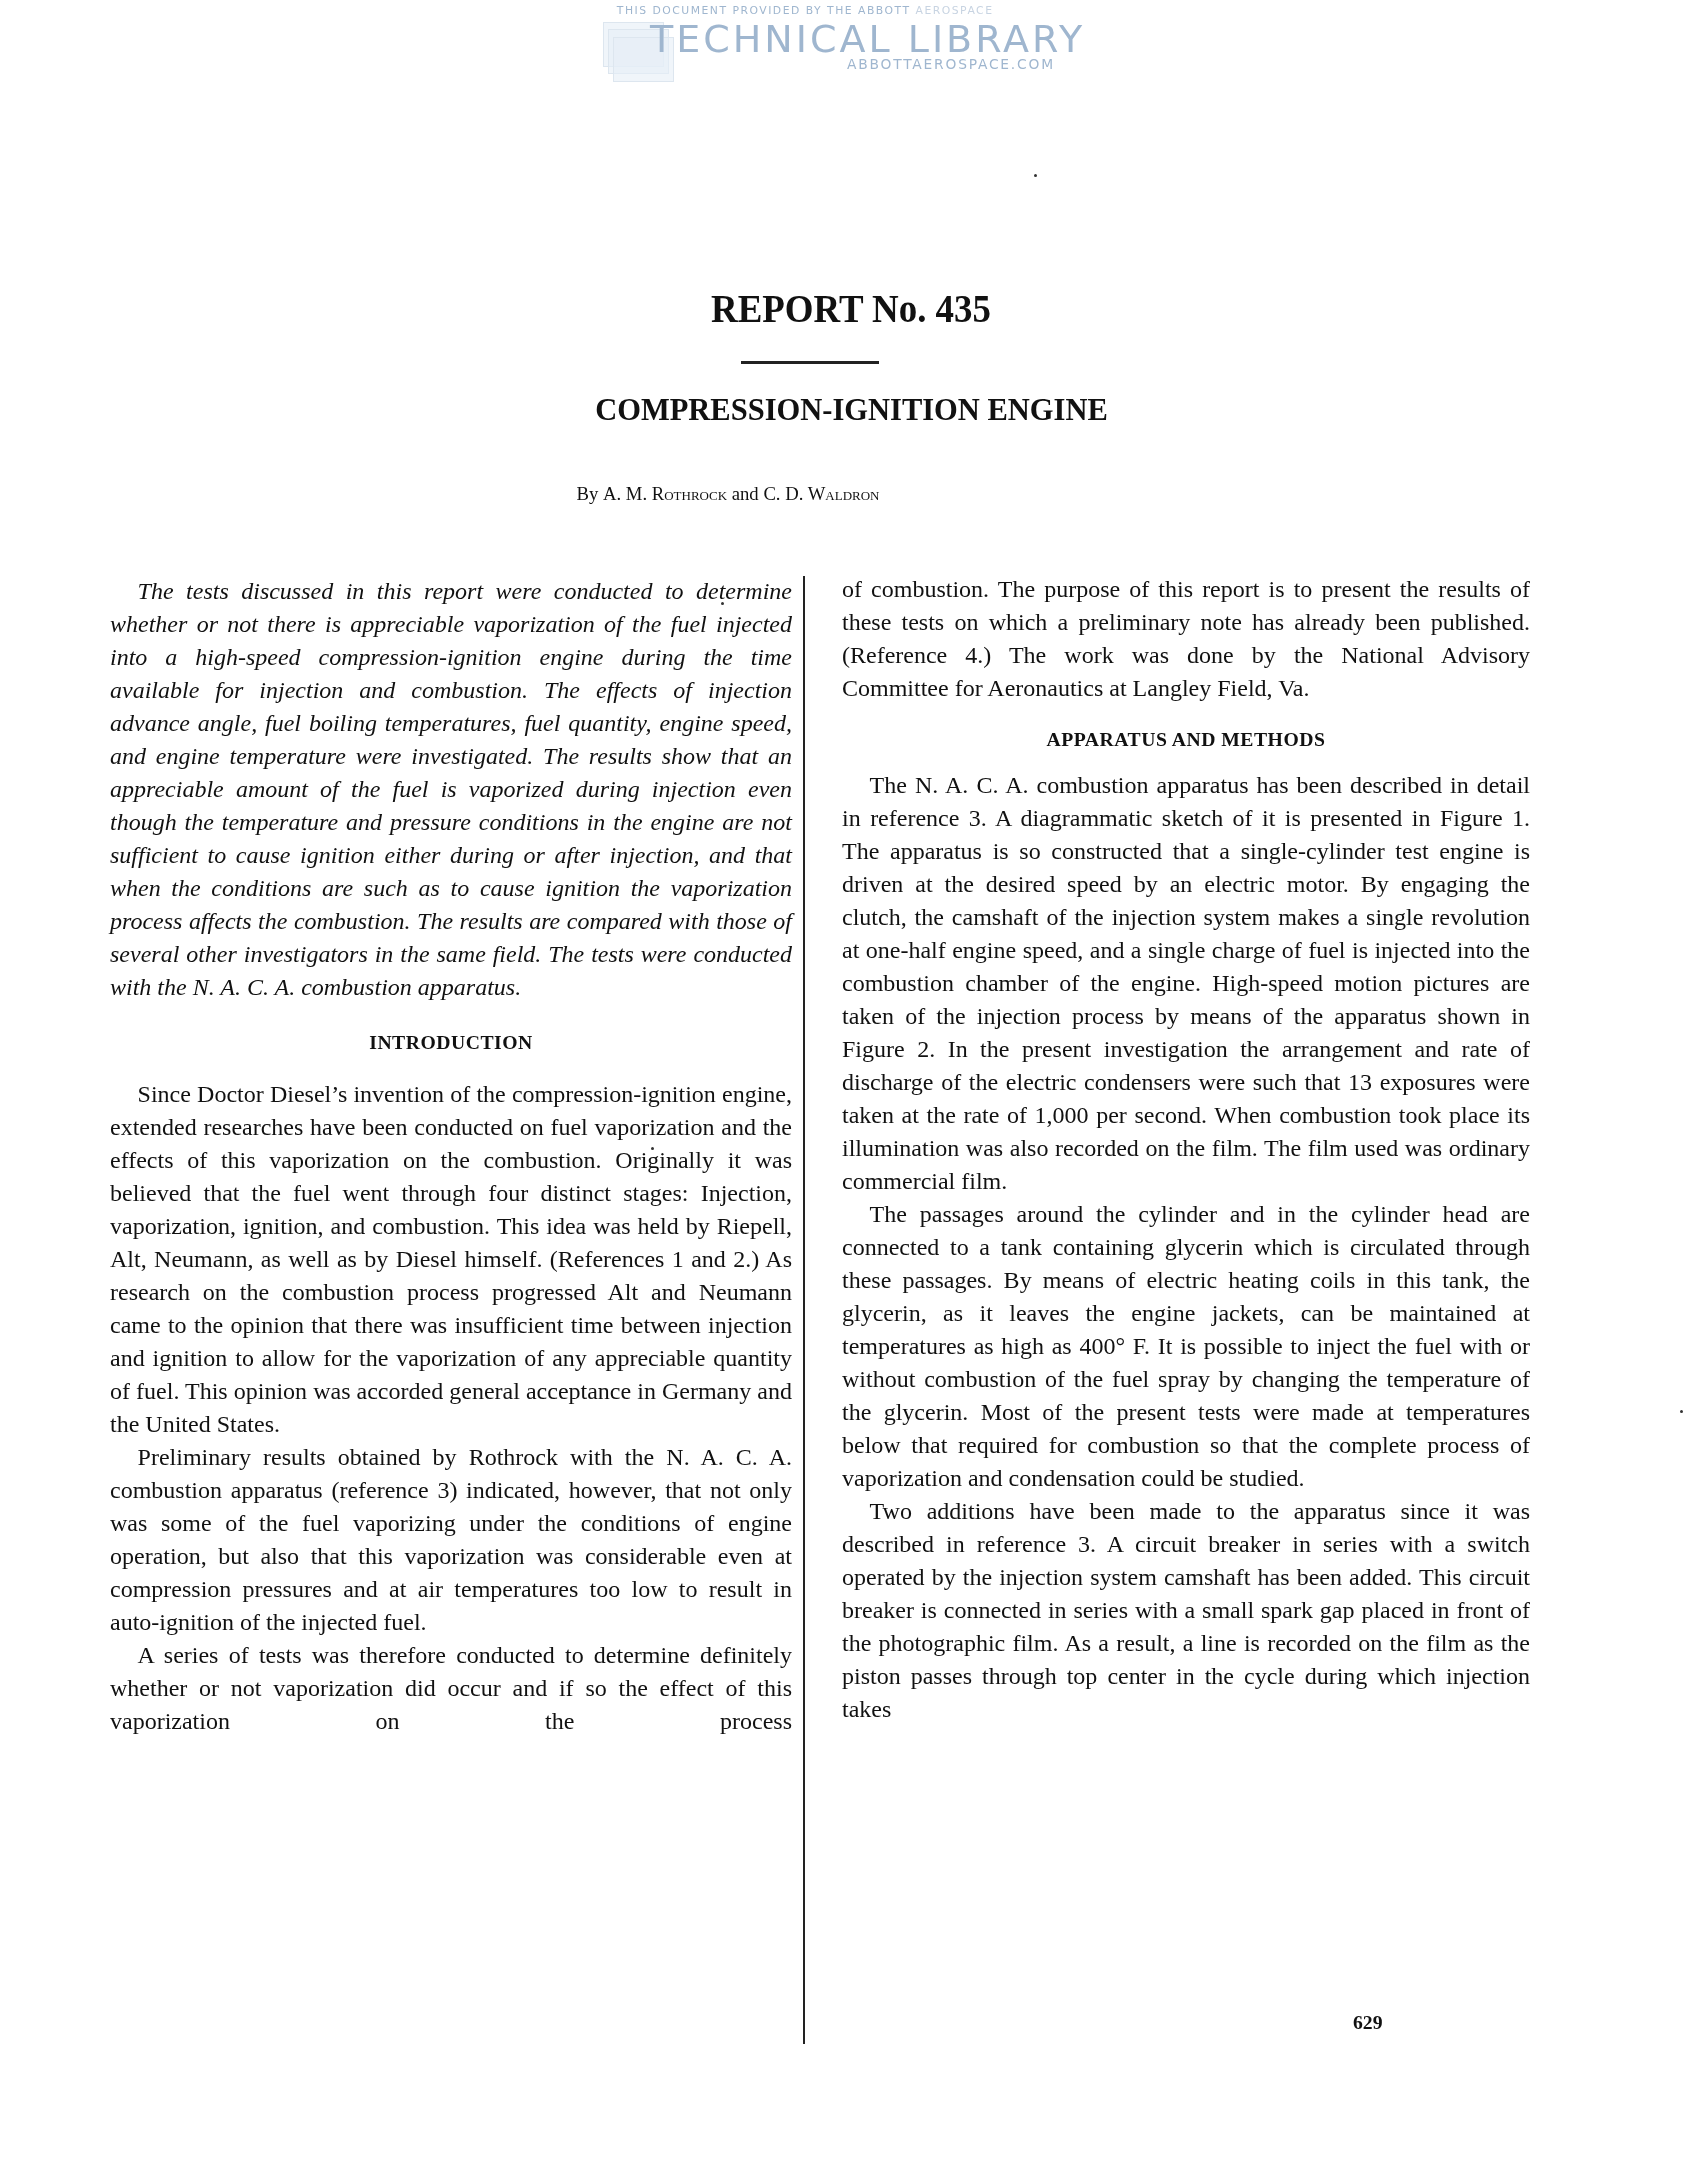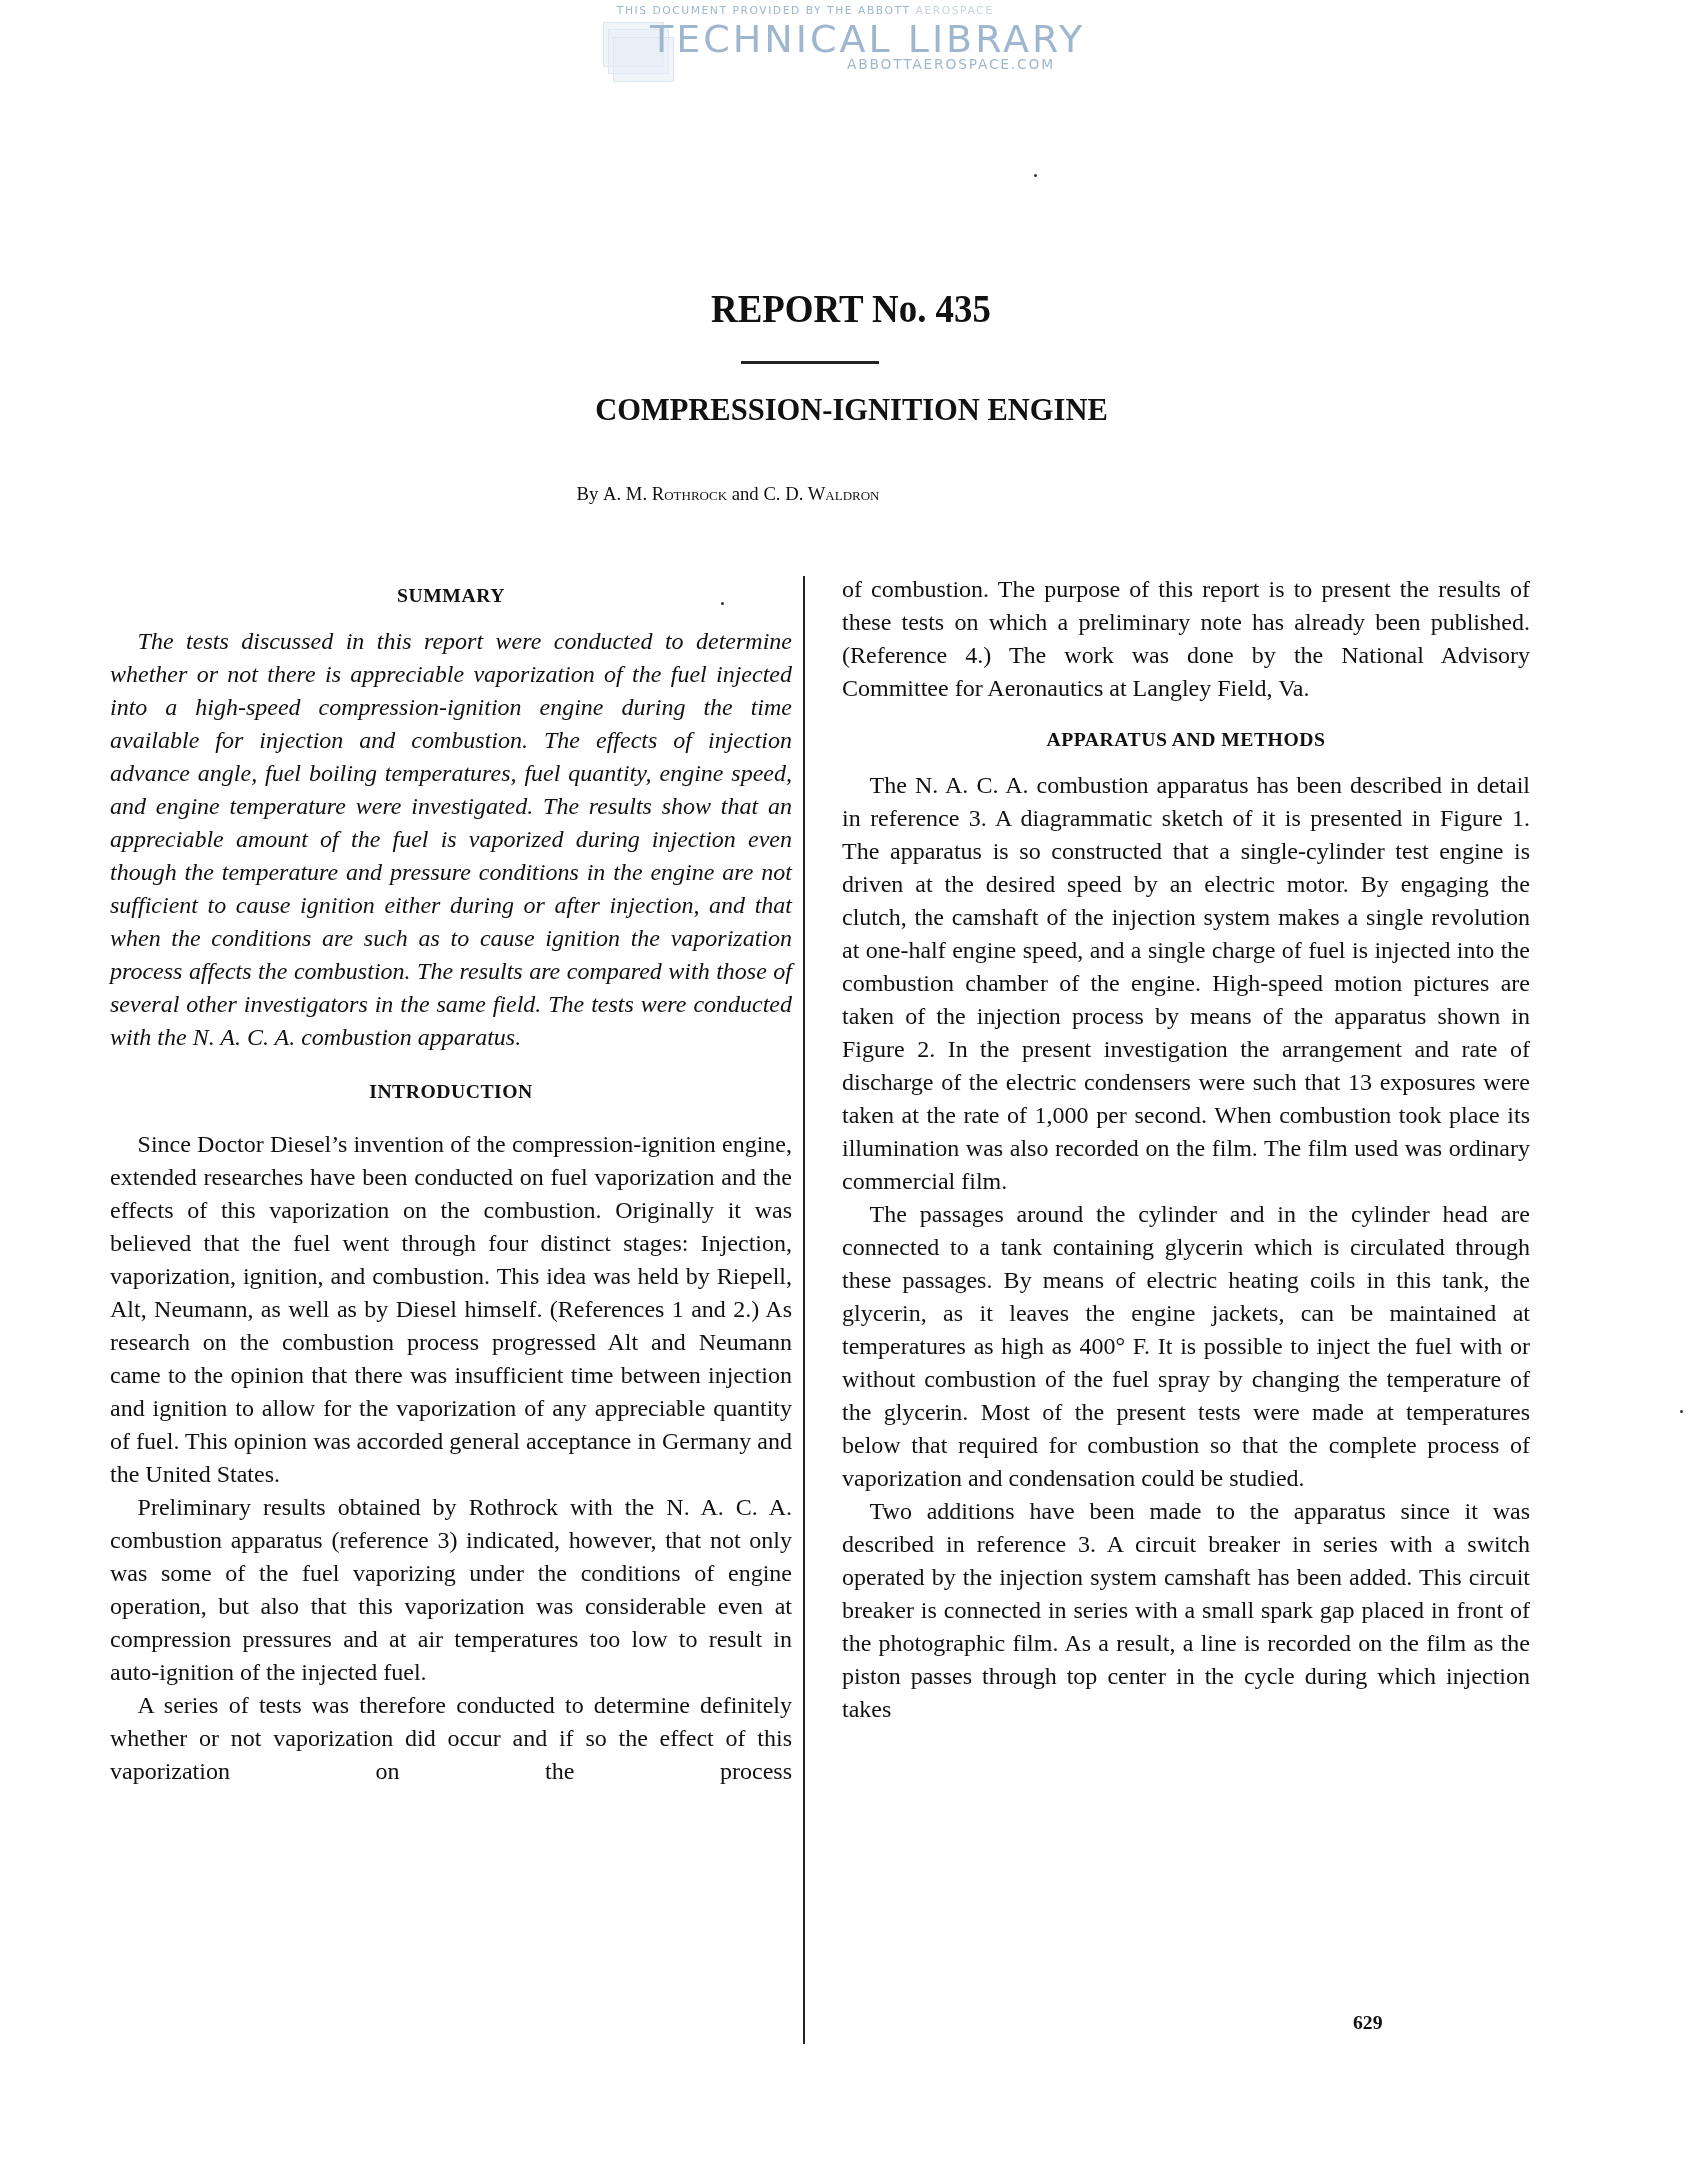--- a/index.html
+++ b/index.html
@@ -61,21 +61,20 @@
 <div class="byline">
   <span>By</span>
   <span class="sc">A. M. Rothrock</span>
   <span>and</span>
   <span class="sc">C. D. Waldron</span>
 </div>
 
 <div class="divider"></div>
 
 <div class="col col-left">
-  <h2 class="heading h-summary">SUMMARY</h2>
   <p class="summary-p">The tests discussed in this report were conducted to determine whether or not there is appreciable vaporization of the fuel injected into a high-speed compression-ignition engine during the time available for injection and combustion.  The effects of injection advance angle, fuel boiling temperatures, fuel quantity, engine speed, and engine temperature were investigated.  The results show that an appreciable amount of the fuel is vaporized during injection even though the temperature and pressure conditions in the engine are not sufficient to cause ignition either during or after injection, and that when the conditions are such as to cause ignition the vaporization process affects the combustion.  The results are compared with those of several other investigators in the same field.  The tests were conducted with the N. A. C. A. combustion apparatus.</p>
   <h2 class="heading h-intro">INTRODUCTION</h2>
   <p>Since Doctor Diesel’s invention of the compression-ignition engine, extended researches have been conducted on fuel vaporization and the effects of this vaporization on the combustion.  Originally it was believed that the fuel went through four distinct stages: Injection, vaporization, ignition, and combustion.  This idea was held by Riepell, Alt, Neumann, as well as by Diesel himself.  (References 1 and 2.) As research on the combustion process progressed Alt and Neumann came to the opinion that there was insufficient time between injection and ignition to allow for the vaporization of any appreciable quantity of fuel.  This opinion was accorded general acceptance in Germany and the United States.</p>
   <p>Preliminary results obtained by Rothrock with the N. A. C. A. combustion apparatus (reference 3) indicated, however, that not only was some of the fuel vaporizing under the conditions of engine operation, but also that this vaporization was considerable even at compression pressures and at air temperatures too low to result in auto-ignition of the injected fuel.</p>
   <p style="text-align-last: justify;">A series of tests was therefore conducted to determine definitely whether or not vaporization did occur and if so the effect of this vaporization on the process</p>
 </div>
 
 <div class="col col-right">
   <p class="noindent">of combustion.  The purpose of this report is to present the results of these tests on which a preliminary note has already been published.  (Reference 4.) The work was done by the National Advisory Committee for Aeronautics at Langley Field, Va.</p>
   <h2 class="heading h-apparatus">APPARATUS AND METHODS</h2>

